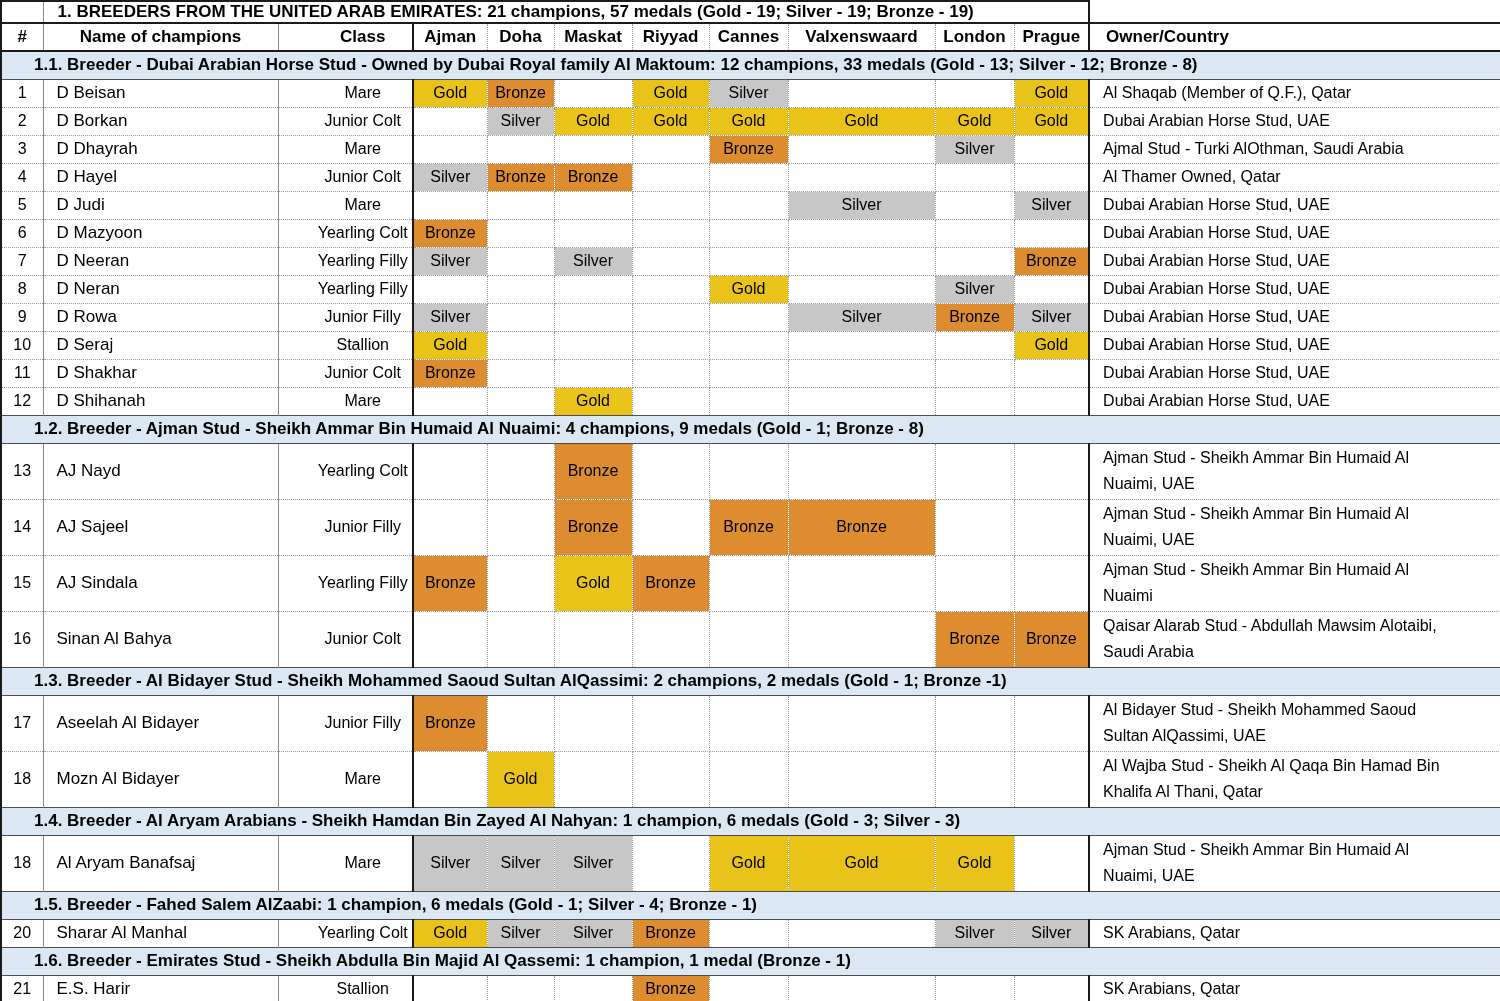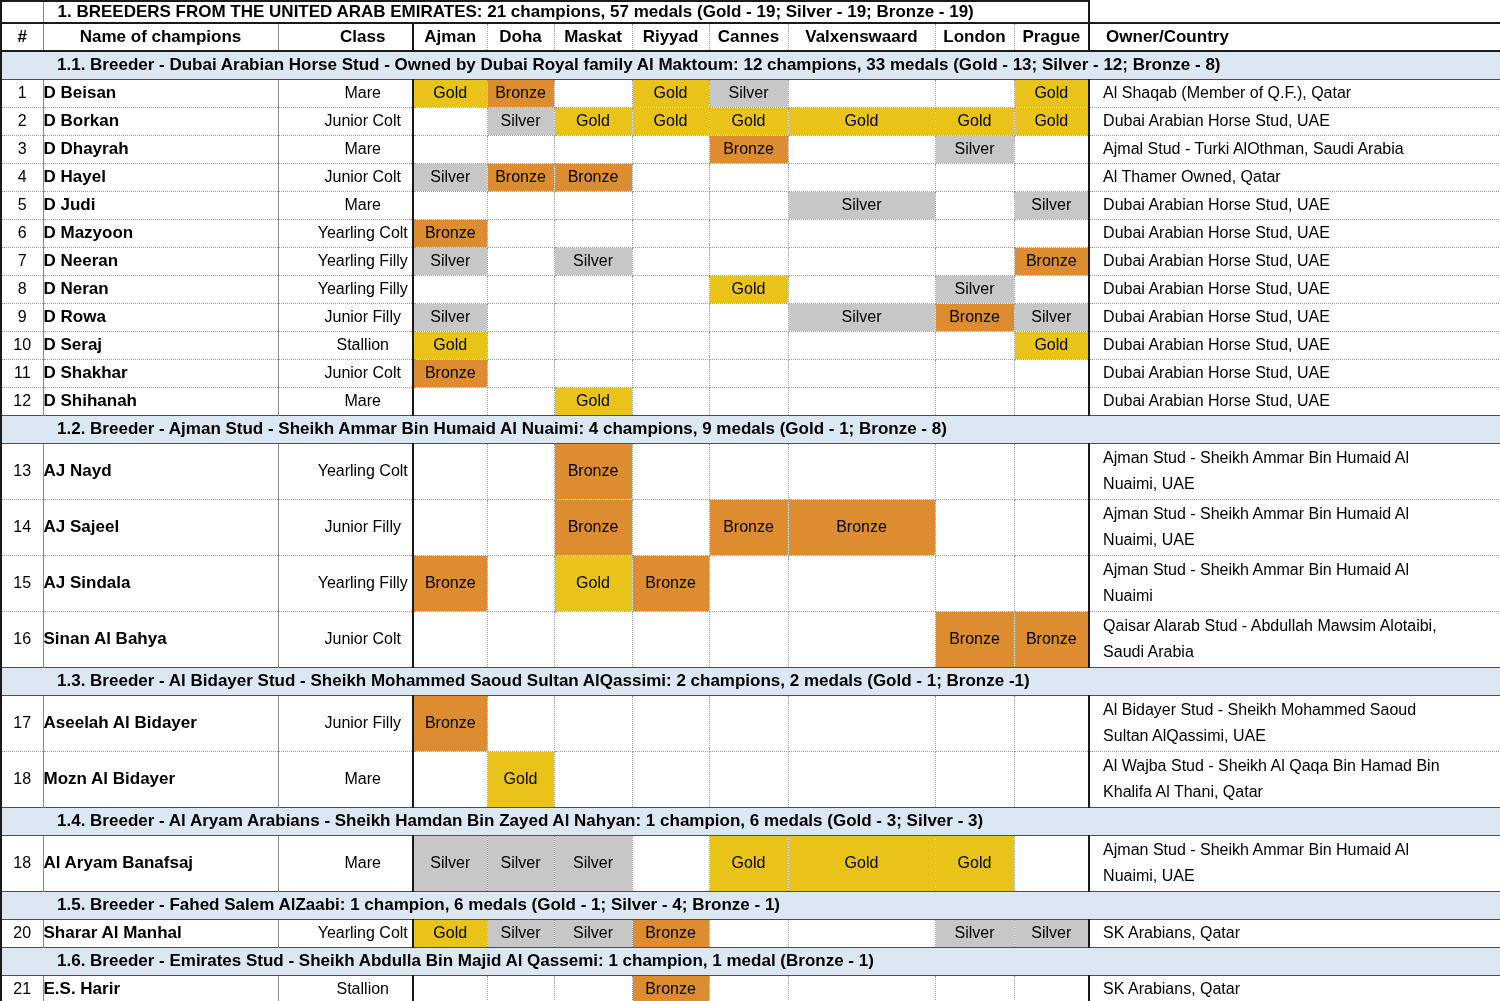--- a/index.html
+++ b/index.html
@@ -16,21 +16,21 @@
   
   tr.title-row   { height:18px; }
   tr.header-row  { height:28px; }
   tr.section-row { height:28px; }
   tbody tr.data-row { height:28px; }
   tbody tr.tall  { height:56px; }
   tbody tr.last  { height:23px; }
 
   
   .c0  { border-right:1px solid #8a8a8a; text-align:center; }
-  .c1  { border-right:1px solid #8a8a8a; text-align:left; font-weight:bold; font-size:17px; }
+  .c1  { border-right:1px solid #8a8a8a; text-align:left; padding-left:13px; font-weight:normal; font-size:17px; }
   .c2  { border-right:2px solid #1a1a1a; text-align:center;padding-left:35px; }
   .c3, .c4, .c5, .c6, .c7, .c8, .c9 { border-right:1px dotted #9f9f9f; text-align:center; }
   .c10 { border-right:2px solid #1a1a1a; text-align:center; }
   .c11 { border-right:1px solid #8a8a8a; text-align:left; padding-left:13px; padding-right:60px; line-height:26px; }
 
   
   tbody td { border-bottom:1px dotted #9a9a9a; }
 
   
   tr.title-row td { border-top:2px solid #1a1a1a; border-bottom:2px solid #1a1a1a; }
@@ -47,21 +47,21 @@
     border-top:2px solid #1a1a1a; border-bottom:2px solid #1a1a1a;
     text-align:center; background:#fff;
   }
   tr.header-row th.c1 { padding-left:0; text-align:center; }
   tr.header-row th.c11 { text-align:left; padding-left:16px; }
 
   
   tr.section-row td {
     background:var(--section-band, #dbe8f4);
     font-weight:bold; font-size:17px; text-align:left;
-    padding-left:55px; white-space:nowrap;
+    padding-left:32px; white-space:nowrap;
     border-top:1px solid #4d4d4d; border-bottom:1px solid #4d4d4d;
   }
 
   
   .m-gold   { background:var(--gold-cell,   #e9c31a); }
   .m-silver { background:var(--silver-cell, #c7c7c7);margin-left:22px; }
   .m-bronze { background:var(--bronze-cell, #dd8c30); }
 </style>
 </head>
 <body>

